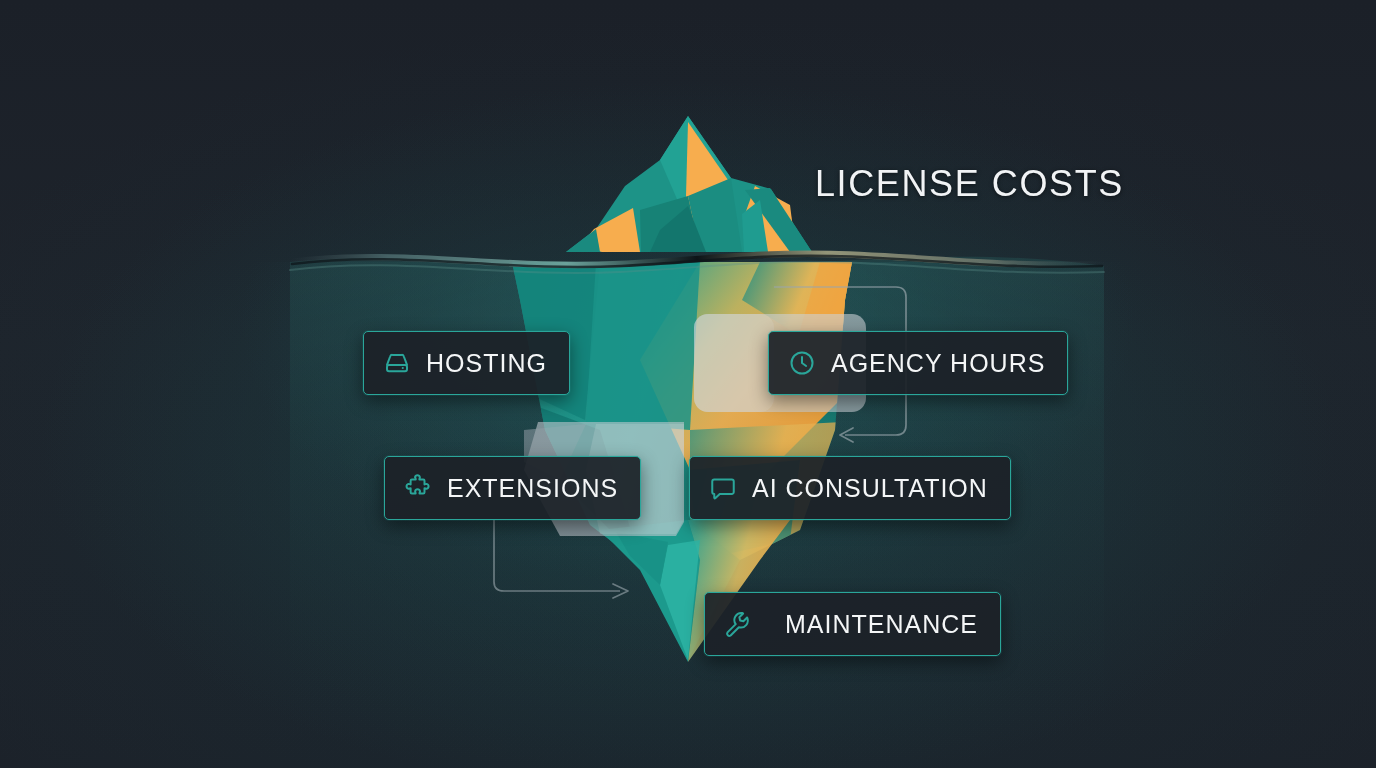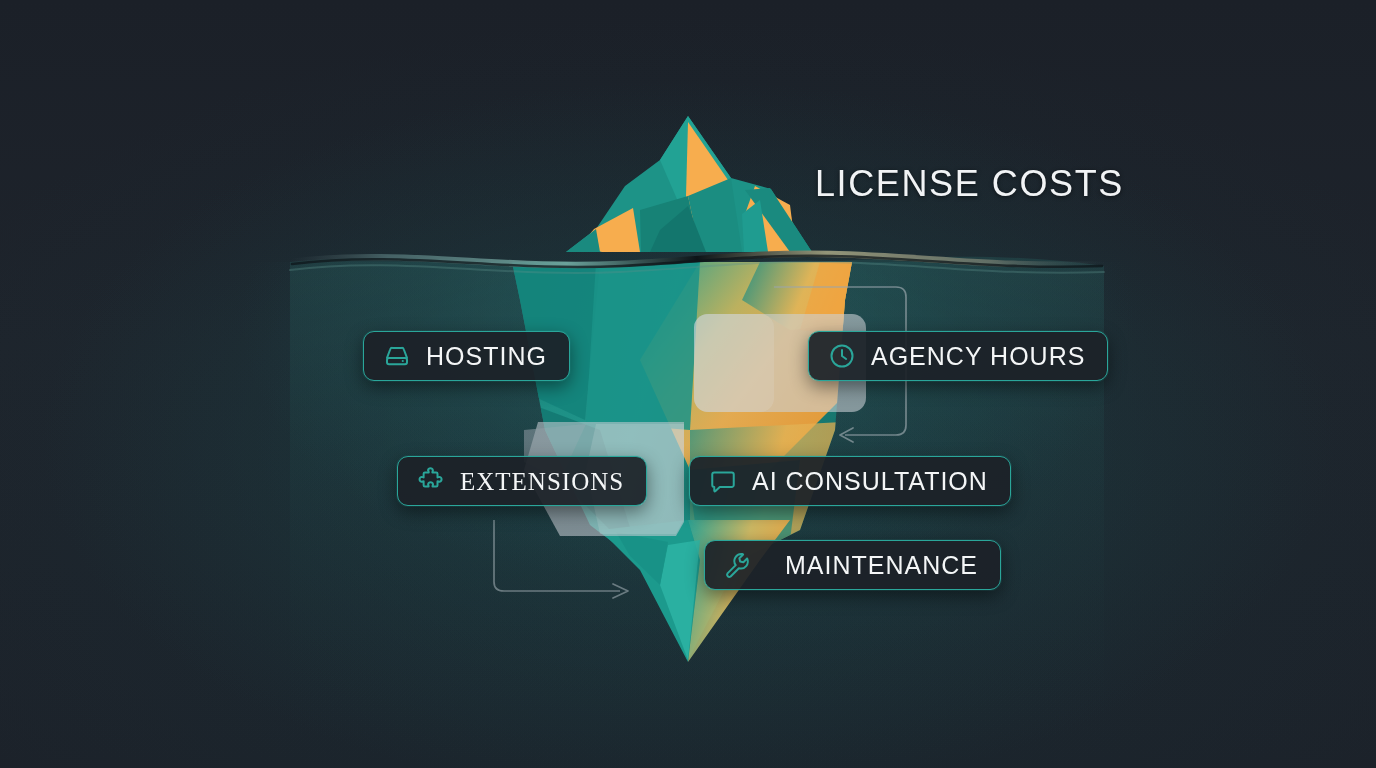--- a/index.html
+++ b/index.html
@@ -20,35 +20,35 @@
   
   #art{position:absolute;left:0;top:0;width:1376px;height:768px;}
 
   
   #title{position:absolute;left:815px;top:163px;
     font-size:36px;letter-spacing:1.6px;color:#f1f3f5;font-weight:400;
     text-shadow:0 1px 4px rgba(0,0,0,.55);white-space:nowrap;}
 
   
   .pill{position:absolute;display:flex;align-items:center;gap:14px;
-    height:50px;padding:0 22px 0 18px;border-radius:11px;
+    height:64px;padding:0 22px 0 18px;border-radius:5px;
     background:rgba(28,33,40,0.93);
     border:1.6px solid #2aa69a;
     box-shadow:0 0 0 1px rgba(42,166,154,.12), 0 6px 18px rgba(0,0,0,.45);
     box-sizing:border-box;}
   .pill .lbl{font-size:25px;letter-spacing:1.0px;color:#f4f6f7;
     white-space:nowrap;line-height:1;}
   .pill .ico{width:30px;height:30px;display:block;flex:0 0 30px;}
   .pill .ico svg{display:block;width:30px;height:30px;}
 
   #pill-hosting     {left:363px; top:331px;}
-  #pill-agency      {left:808px; top:331px;}
-  #pill-extensions  {left:397px; top:456px;font-family:Liberation Serif, serif;}
+  #pill-agency      {left:768px; top:331px;}
+  #pill-extensions  {left:384px; top:456px;}
   #pill-ai          {left:689px; top:456px;}
-  #pill-maintenance {left:704px; top:540px;gap:32px;}
+  #pill-maintenance {left:704px; top:592px;gap:32px;}
 </style>
 </head>
 <body>
 
 <div id="stage">
 
   <div class="underwater"></div>
 
   <svg id="art" viewBox="0 0 1376 768" xmlns="http://www.w3.org/2000/svg">
     <defs>

